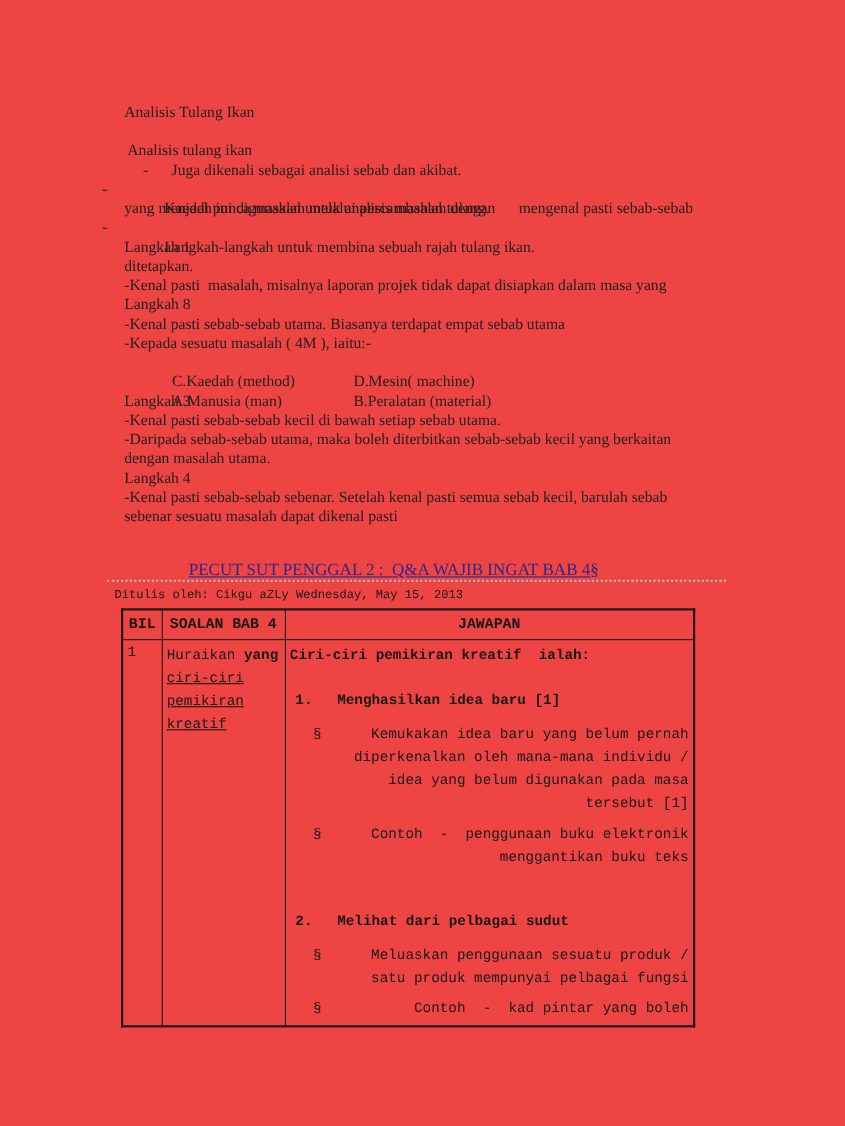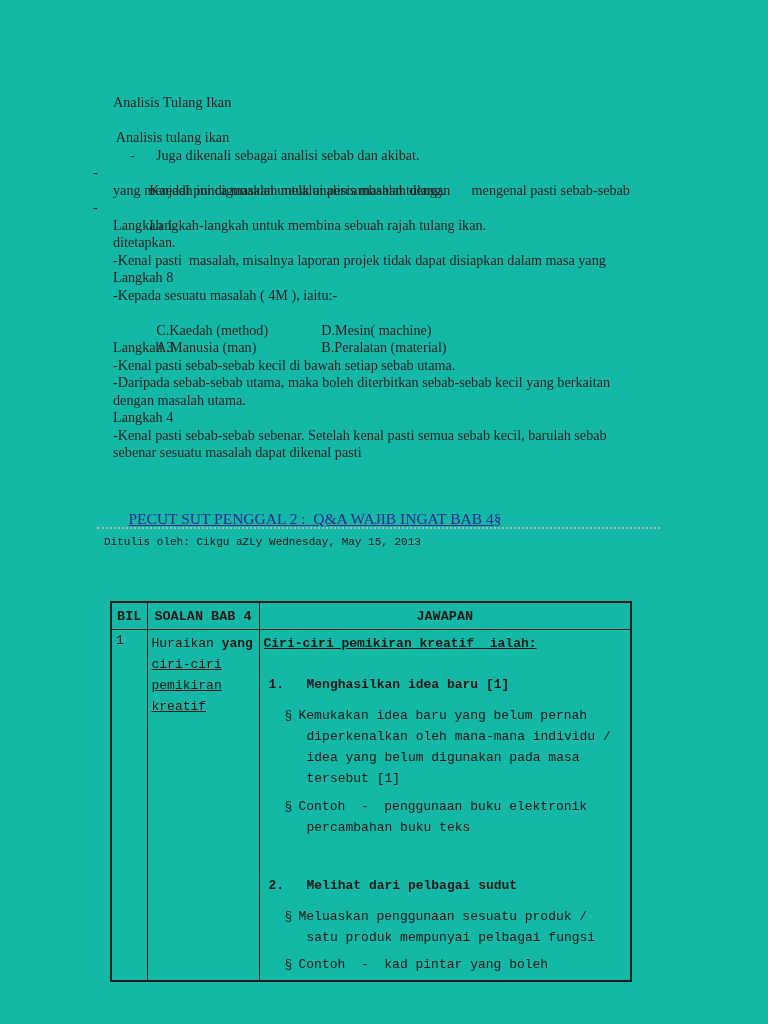--- a/index.html
+++ b/index.html
@@ -1,65 +1,65 @@
 <!DOCTYPE html>
 <html><head>
 <meta charset="utf-8">
 <style>
   html,body{margin:0;padding:0;background:#ffffff;}
   .sheet{
-    position:relative;width:768px;height:1024px;background:#14b8a6;overflow:hidden;
+    position:relative;width:768px;height:1024px;background:#ef4444;overflow:hidden;
     font-family:"Liberation Serif", serif;color:#1e1e1e;
   }
   
   .doc-title{
     position:absolute;left:113px;top:94px;font-size:14.2px;line-height:17.5px;white-space:pre;
   }
   .body-block{
     position:absolute;left:113px;top:129px;width:560px;font-size:14.2px;line-height:17.5px;
   }
   .ln{white-space:pre;height:17.5px;}
   .ln.ind{padding-left:17px;}
   .ln.hang{position:relative;padding-left:15px;}
   .ln.hang .dash{position:absolute;left:-20px;top:0;}
   .ln.cols{padding-left:22px;}
   .ln.cols .c1{display:inline-block;width:165px;}
   
   .link-row{position:absolute;left:113px;top:492px;font-size:15.5px;line-height:18px;white-space:pre;}
-  .doclink{color:#2a2a8c;cursor:pointer;text-decoration:none;}
+  .doclink{color:#2a2a8c;cursor:pointer;text-decoration:none;margin-left:43px;}
   .doclink .lk{text-decoration:underline;}
   .doclink .sfx{text-decoration:none;}
   
   .dotline{position:absolute;left:97px;top:527px;width:563px;height:0;border-top:2px dotted #b4b4b4;}
   
   .meta{
     position:absolute;left:104px;top:533px;font-family:"Liberation Mono", monospace;
     font-size:11px;line-height:18px;white-space:pre;color:#171717;
   }
   table.qa{
     position:absolute;left:110px;top:553px;width:520px;border-collapse:collapse;table-layout:fixed;
     font-family:"Liberation Mono", monospace;font-size:13px;color:#171717;
   }
   table.qa,table.qa th,table.qa td{border:1.5px solid #1a1a1a;}
-  table.qa{border:2.5px solid #1a1a1a;margin-top:48px;}
+  table.qa{border:2.5px solid #1a1a1a;}
   table.qa th{height:26px;text-align:center;font-weight:bold;font-size:13.5px;padding:0;white-space:pre;}
   table.qa td{vertical-align:top;padding:3px 4px;height:344px;}
   td.bil{padding-left:9px;}
   td.soalan{line-height:21px;}
   td.soalan .qrest{width:105px;text-decoration:underline;}
   td.jawapan{padding:3px 0 0 4px;}
   .ans-wrap{height:338px;overflow:hidden;line-height:21px;}
-  .ans-head{font-weight:bold;text-decoration:underline;white-space:pre;}
+  .ans-head{font-weight:bold;white-space:pre;}
   .item{display:flex;font-weight:bold;padding-left:5px;}
   .item .num{flex:none;width:38px;}
   .it1{margin-top:20px;}
   .it2{margin-top:37px;}
   .sub{display:flex;padding-left:21px;}
   .sub .mark{flex:none;width:14px;}
-  .sub .stx{width:330px;white-space:pre-wrap;padding-left:8px;text-indent:-8px;}
+  .sub .stx{width:330px;white-space:pre-wrap;padding-left:8px;text-indent:-8px;text-align:right;}
   .s-a{margin-top:10px;}
   .s-b{margin-top:7px;}
   .s-c{margin-top:10px;}
   .s-d{margin-top:6px;}
 </style>
 </head>
 <body>
 
 <div class="sheet">
 
@@ -72,20 +72,21 @@
       <span class="dash">-</span><span>Kaedah ini digunakan untuk analisis masalah dengan      mengenal pasti sebab-sebab</span>
     </div>
     <div class="ln">yang menjadi punca masalah melalui percambahan tulang.</div>
     <div class="ln hang">
       <span class="dash">-</span><span>Langkah-langkah untuk membina sebuah rajah tulang ikan.</span>
     </div>
     <div class="ln">Langkah 1</div>
     <div class="ln">ditetapkan.</div>
     <div class="ln">-Kenal pasti  masalah, misalnya laporan projek tidak dapat disiapkan dalam masa yang</div>
     <div class="ln">Langkah 8</div>
+    <div class="ln">-Kenal pasti sebab-sebab utama. Biasanya terdapat empat sebab utama</div>
     <div class="ln">-Kepada sesuatu masalah ( 4M ), iaitu:-</div>
     <div class="ln cols">
       <span class="c1">C.Kaedah (method)</span><span class="c2">D.Mesin( machine)</span>
     </div>
     <div class="ln cols">
       <span class="c1">A.Manusia (man)</span><span class="c2">B.Peralatan (material)</span>
     </div>
     <div class="ln">Langkah 3</div>
     <div class="ln">-Kenal pasti sebab-sebab kecil di bawah setiap sebab utama.</div>
     <div class="ln">-Daripada sebab-sebab utama, maka boleh diterbitkan sebab-sebab kecil yang berkaitan</div>
@@ -130,21 +131,21 @@
             <div class="item it1">
               <span class="num">1.</span>
                 <span class="ittl">Menghasilkan idea baru [1]</span>
             </div>
             <div class="sub s-a">
               <span class="mark">§</span>
                 <span class="stx">Kemukakan idea baru yang belum pernah diperkenalkan oleh mana-mana individu / idea yang belum digunakan pada masa tersebut [1]</span>
             </div>
             <div class="sub s-b">
               <span class="mark">§</span>
-                <span class="stx">Contoh  -  penggunaan buku elektronik percambahan buku teks</span>
+                <span class="stx">Contoh  -  penggunaan buku elektronik menggantikan buku teks</span>
             </div>
 
             <div class="item it2">
               <span class="num">2.</span>
                 <span class="ittl">Melihat dari pelbagai sudut</span>
             </div>
             <div class="sub s-c">
               <span class="mark">§</span>
                 <span class="stx">Meluaskan penggunaan sesuatu produk / satu produk mempunyai pelbagai fungsi</span>
             </div>

